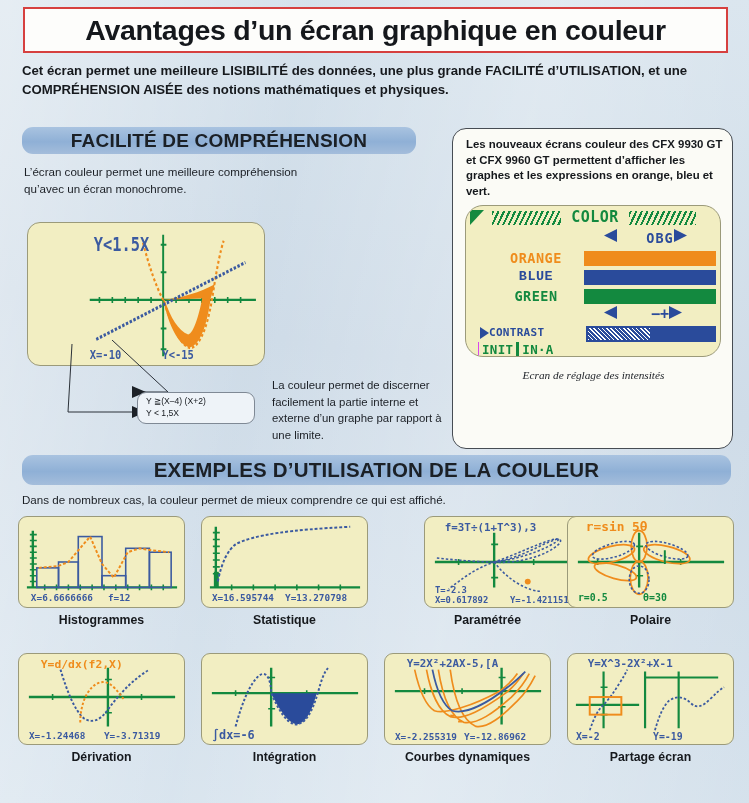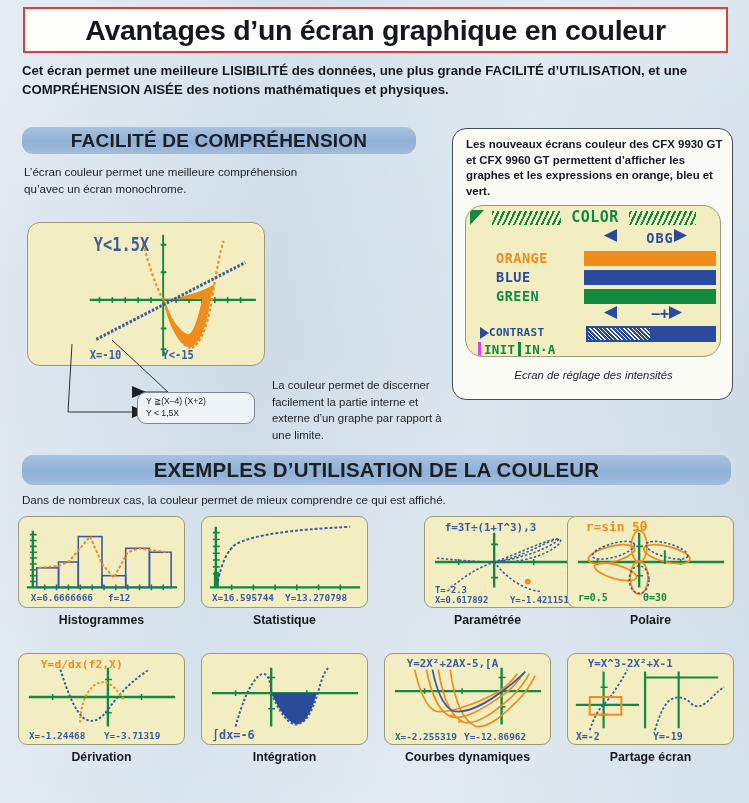--- a/index.html
+++ b/index.html
@@ -90,35 +90,35 @@
 
   .arrows { position: absolute; left: 20px; top: 340px; width: 245px; height: 95px; }
 
   .right-para {
     position: absolute; left: 272px; top: 377px; width: 170px;
     font-size: 11.4px; color: #1b1f25; line-height: 1.45;
   }
 
   
   .info-panel {
-    position: absolute; left: 452px; top: 128px; width: 281px; height: 272px;
+    position: absolute; left: 452px; top: 128px; width: 281px; height: 321px;
     background: #fbfbf6;
     border: 1.6px solid #464c53; border-radius: 14px;
   }
   .info-text {
     position: absolute; left: 13px; top: 8px; width: 258px;
     font-size: 11.4px; font-weight: bold; color: #15181c; line-height: 1.38;
   }
   #calc-color {
     position: absolute; left: 12px; top: 76px; width: 256px; height: 152px;
     border-radius: 18px;
   }
   .info-caption {
     position: absolute; left: 0; top: 240px; width: 281px;
-    text-align: center; font-size: 11.3px; font-style: italic; color: #1b1f25;
+    text-align: center; font-size: 11.3px; font-style: italic; color: #1b1f25; font-family: Liberation Serif, serif;
   }
 
   
   .cs { position: absolute; inset: 0; font-family: "DejaVu Sans Mono", monospace; }
   .cs-row { position: absolute; }
   .cs-hatch {
     position: absolute; left: 26px; top: 5px; width: 204px; height: 14px;
     background: repeating-linear-gradient(115deg,#13893f 0 2px, #f2eec2 2px 5px);
   }
   .cs-colorword {
@@ -130,21 +130,21 @@
     position: absolute; left: 4px; top: 4px; width: 0; height: 0;
     border-left: 14px solid #13893f; border-bottom: 15px solid transparent;
   }
   .cs-obg {
     position: absolute; left: 138px; top: 23px; width: 112px; height: 17px;
     color: #2a4b9b; font-size: 13.5px; font-weight: bold;
     display: flex; align-items: center; justify-content: space-between;
   }
   .cs-obg span { letter-spacing: 1px; }
   .cs-label {
-    position: absolute; right: 0; width: 80px; text-align: left;
+    position: absolute; right: 0; width: 80px; text-align: center;
     font-size: 13.5px; font-weight: bold; letter-spacing: 0.5px;
   }
   .cs-bar { position: absolute; left: 118px; width: 132px; height: 15px; }
   .cs-pm {
     position: absolute; left: 138px; top: 100px; width: 112px; height: 16px;
     color: #2a4b9b; font-size: 15px; font-weight: bold;
     display: flex; align-items: center; justify-content: space-between;
   }
   .cs-contrast {
     position: absolute; left: 14px; top: 120px;
@@ -265,21 +265,21 @@
               <polygon points="0,0 0,13 13,6.5" fill="#2a4b9b"></polygon>
             </svg>
         </div>
 
         <div class="cs-row" style="left:0;top:44px;width:110px;">
           <div class="cs-label" style="color:#ef8c1c;">ORANGE</div>
         </div>
         <div class="cs-bar" style="top:45px;background:#ef8c1c;"></div>
 
         <div class="cs-row" style="left:0;top:63px;width:110px;">
-          <div class="cs-label" style="color:#2a4b9b;">BLUE</div>
+          <div class="cs-label" style="color:#2a4b9b;font-family:Liberation Mono, monospace;">BLUE</div>
         </div>
         <div class="cs-bar" style="top:64px;background:#2a4b9b;"></div>
 
         <div class="cs-row" style="left:0;top:82px;width:110px;">
           <div class="cs-label" style="color:#13893f;">GREEN</div>
         </div>
         <div class="cs-bar" style="top:83px;background:#13893f;"></div>
 
         <div class="cs-pm">
           <svg width="14" height="13">
@@ -297,21 +297,21 @@
             <svg width="9" height="12">
                 <polygon points="0,0 0,12 9,6" fill="#2a4b9b"></polygon>
               </svg>
           </span><span>CONTRAST</span>
         </div>
         <div class="cs-contrast-bar">
           <div class="cs-contrast-fill"></div>
         </div>
 
         <div class="cs-init">
-          <span style="border-left:3px solid #d946ef;padding:0 3px;">INIT</span><span style="border-left:3px solid #13893f;padding:0 3px;">IN·A</span>
+          <span style="border-left:1px solid #d946ef;padding:0 3px;">INIT</span><span style="border-left:3px solid #13893f;padding:0 3px;">IN·A</span>
         </div>
       </div>
     </div>
 
     <div class="info-caption">Ecran de réglage des intensités</div>
   </div>
 
   <div class="bar" id="bar-examples">
     <div class="bar-label">EXEMPLES D’UTILISATION DE LA COULEUR</div>
   </div>

